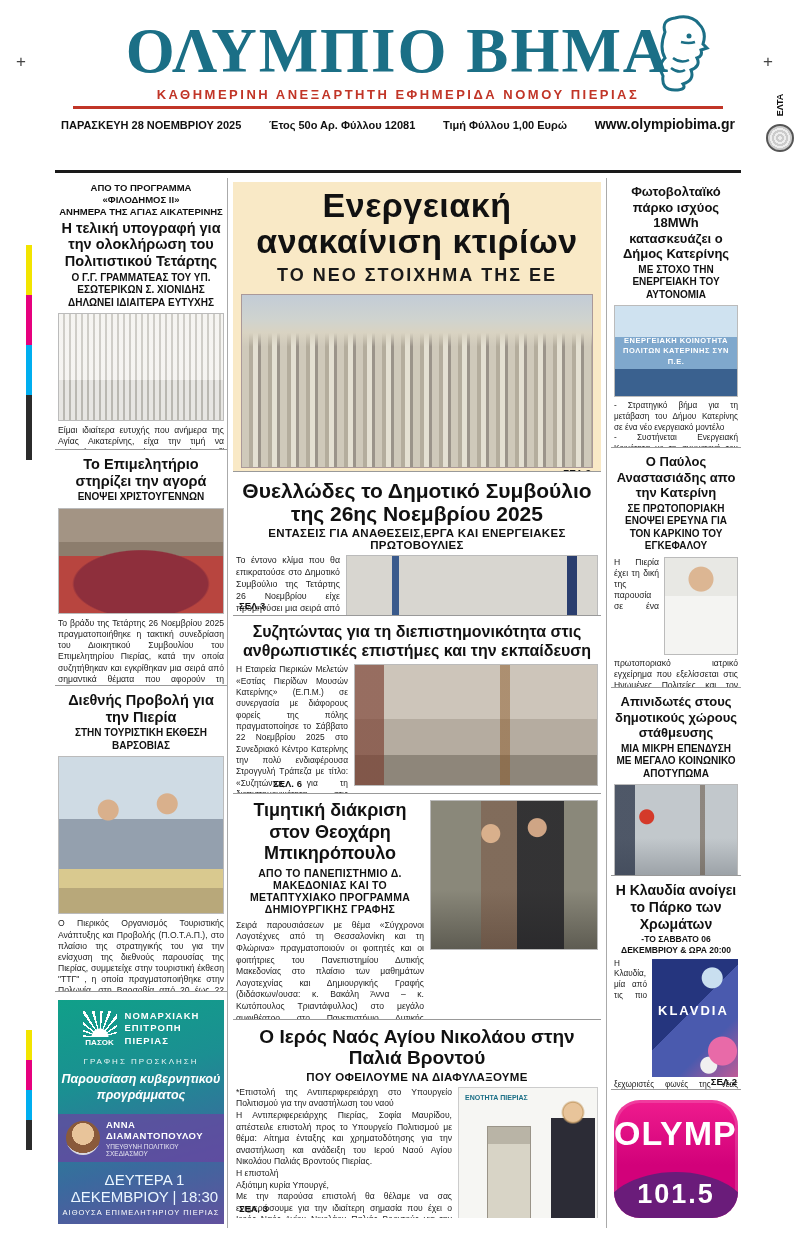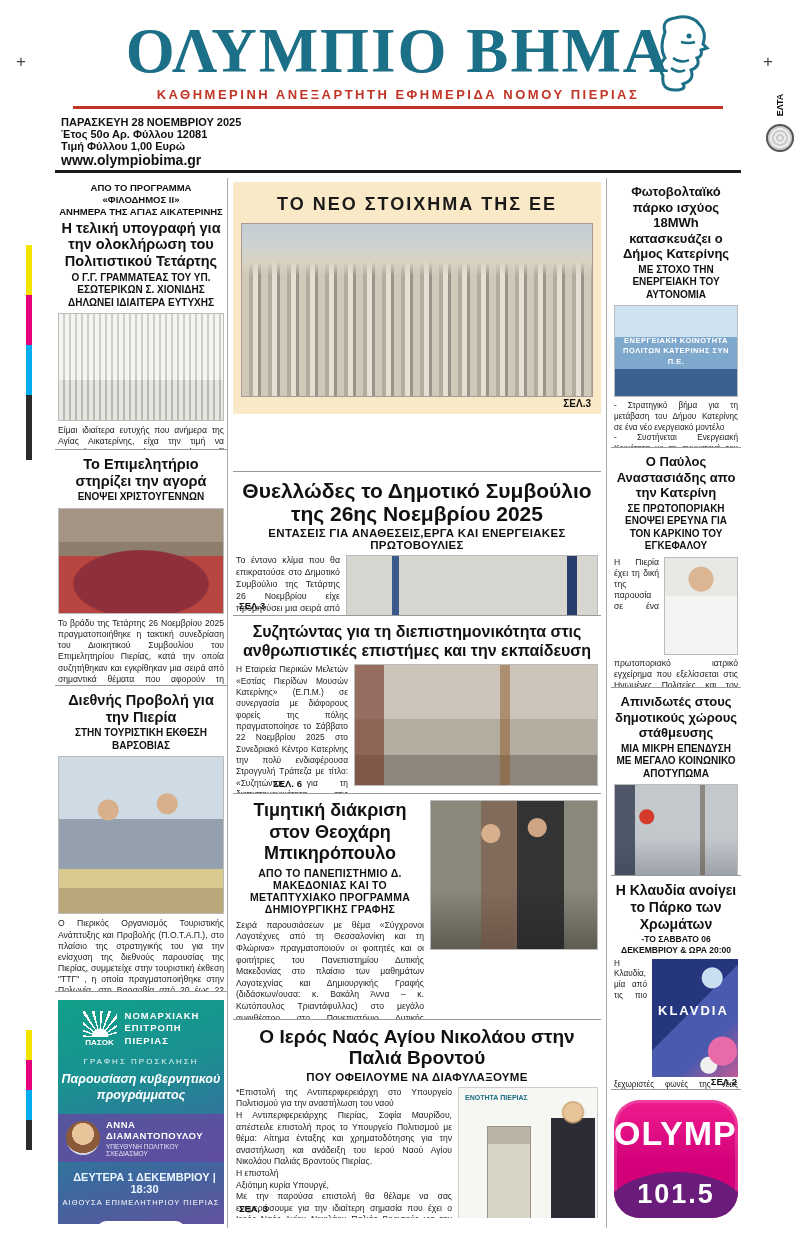--- a/index.html
+++ b/index.html
@@ -10,21 +10,21 @@
   .cropmark{position:absolute;font-size:17px;color:#444;font-weight:400;}
   .cmyk-strip{position:absolute;width:6px;}
   .cmyk-strip .seg{width:100%;}
 
   
   .masthead{position:absolute;left:55px;top:12px;width:686px;height:158px;}
   .mast-title{font-family:"Liberation Serif",serif;font-weight:bold;color:#1b6f86;
     font-size:63px;letter-spacing:2px;text-align:center;line-height:1.0;margin-top:8px;}
   .mast-sub{color:#c13527;font-weight:bold;font-size:13px;letter-spacing:2.5px;text-align:center;margin-top:4px;}
   .mast-rule{height:3px;background:#c13527;margin:4px 18px 0 18px;}
-  .dateline{display:flex;justify-content:space-between;align-items:baseline;margin:7px 6px 0 6px;flex-direction:column;}
+  .dateline{display:flex;justify-content:space-between;align-items:baseline;margin:7px 6px 0 6px;}
   .dl-item{font-size:11px;font-weight:bold;color:#111;}
   .dl-web{font-size:14px;font-weight:bold;}
   .zeus{position:absolute;right:28px;top:2px;}
   .mast-black-rule{position:absolute;left:0;top:158px;width:100%;height:3px;background:#1a1a1a;}
 
   .elta{position:absolute;right:3px;top:100px;width:30px;text-align:center;}
   .elta-label{font-size:9px;font-weight:bold;transform:rotate(-90deg);display:block;margin-bottom:14px;}
   .elta-stamp{width:24px;height:24px;border:2px solid #555;border-radius:50%;margin:6px auto 0 auto;
     background:repeating-radial-gradient(circle,#eee 0 2px,#ccc 2px 4px);}
 
@@ -119,21 +119,21 @@
   .pasok .sun-label{font-size:8px;font-weight:bold;margin-top:1px;}
   .pasok .org{font-size:9.5px;font-weight:bold;text-align:left;line-height:1.3;letter-spacing:1px;}
   .pasok .invite{font-size:8px;letter-spacing:2px;margin-top:10px;opacity:.9;}
   .pasok .event{font-style:italic;font-weight:bold;font-size:12.5px;line-height:1.3;margin-top:5px;}
   .pasok .band{margin-top:10px;background:rgba(104,70,160,.75);display:flex;align-items:center;gap:6px;padding:5px 8px;}
   .pasok .face{width:34px;height:34px;border-radius:50%;flex:none;
      background:radial-gradient(circle at 50% 38%,#e8c49a 0 40%,#8a5a3a 41% 70%,#d8d8e0 71%);}
   .pasok .who{text-align:left;}
   .pasok .who .nm{font-size:9.5px;font-weight:bold;letter-spacing:.5px;}
   .pasok .who .rl{font-size:6.5px;opacity:.85;margin-top:2px;}
-  .pasok .when{font-size:11px;font-weight:bold;margin-top:9px;color:#eaf6ff;margin-left:7px;}
+  .pasok .when{font-size:15px;font-weight:normal;margin-top:9px;color:#eaf6ff;margin-left:7px;}
   .pasok .where{font-size:7.5px;letter-spacing:1px;margin-top:3px;}
   .pasok .slog1{display:inline-block;background:#fff;color:#7f1d1d;font-weight:bold;font-style:italic;
      font-size:12px;padding:2px 10px;border-radius:10px;margin-top:14px;}
 
   
   .olympos{height:118px;margin-top:6px;border-radius:26px;position:relative;overflow:hidden;
      background:linear-gradient(180deg,#ef1c8e 0%, #d2017a 55%);box-shadow:inset 0 0 0 3px rgba(255,255,255,.15);}
   .olympos .nm{position:absolute;left:0;right:0;top:14px;text-align:center;color:#fff;
      font-size:34px;font-weight:bold;letter-spacing:1px;}
   .olympos .swoosh{position:absolute;left:-10%;right:-10%;bottom:-18px;height:64px;background:#6a1c7a;
@@ -244,20 +244,21 @@
           <div class="slog1">Μια Ελλάδα</div>
           
         </div>
       </div>
     </div>
 
     <div class="col-center">
 
       <div class="article" style="height:294px;padding:4px 0 0 0;">
         <div class="lead">
+          <div class="lead-title">Ενεργειακή ανακαίνιση κτιρίων</div>
           <div class="lead-sub">ΤΟ ΝΕΟ ΣΤΟΙΧΗΜΑ ΤΗΣ ΕΕ</div>
           <div class="lead-photo"></div>
           <div class="lead-ref">ΣΕΛ.3</div>
         </div>
       </div>
 
       <div class="article" style="height:144px;">
         <div class="title-c">Θυελλώδες το Δημοτικό Συμβούλιο της 26ης Νοεμβρίου 2025</div>
         <div class="subtitle-c">ΕΝΤΑΣΕΙΣ ΓΙΑ ΑΝΑΘΕΣΕΙΣ,ΕΡΓΑ ΚΑΙ ΕΝΕΡΓΕΙΑΚΕΣ ΠΡΩΤΟΒΟΥΛΙΕΣ</div>
         <div class="split">

